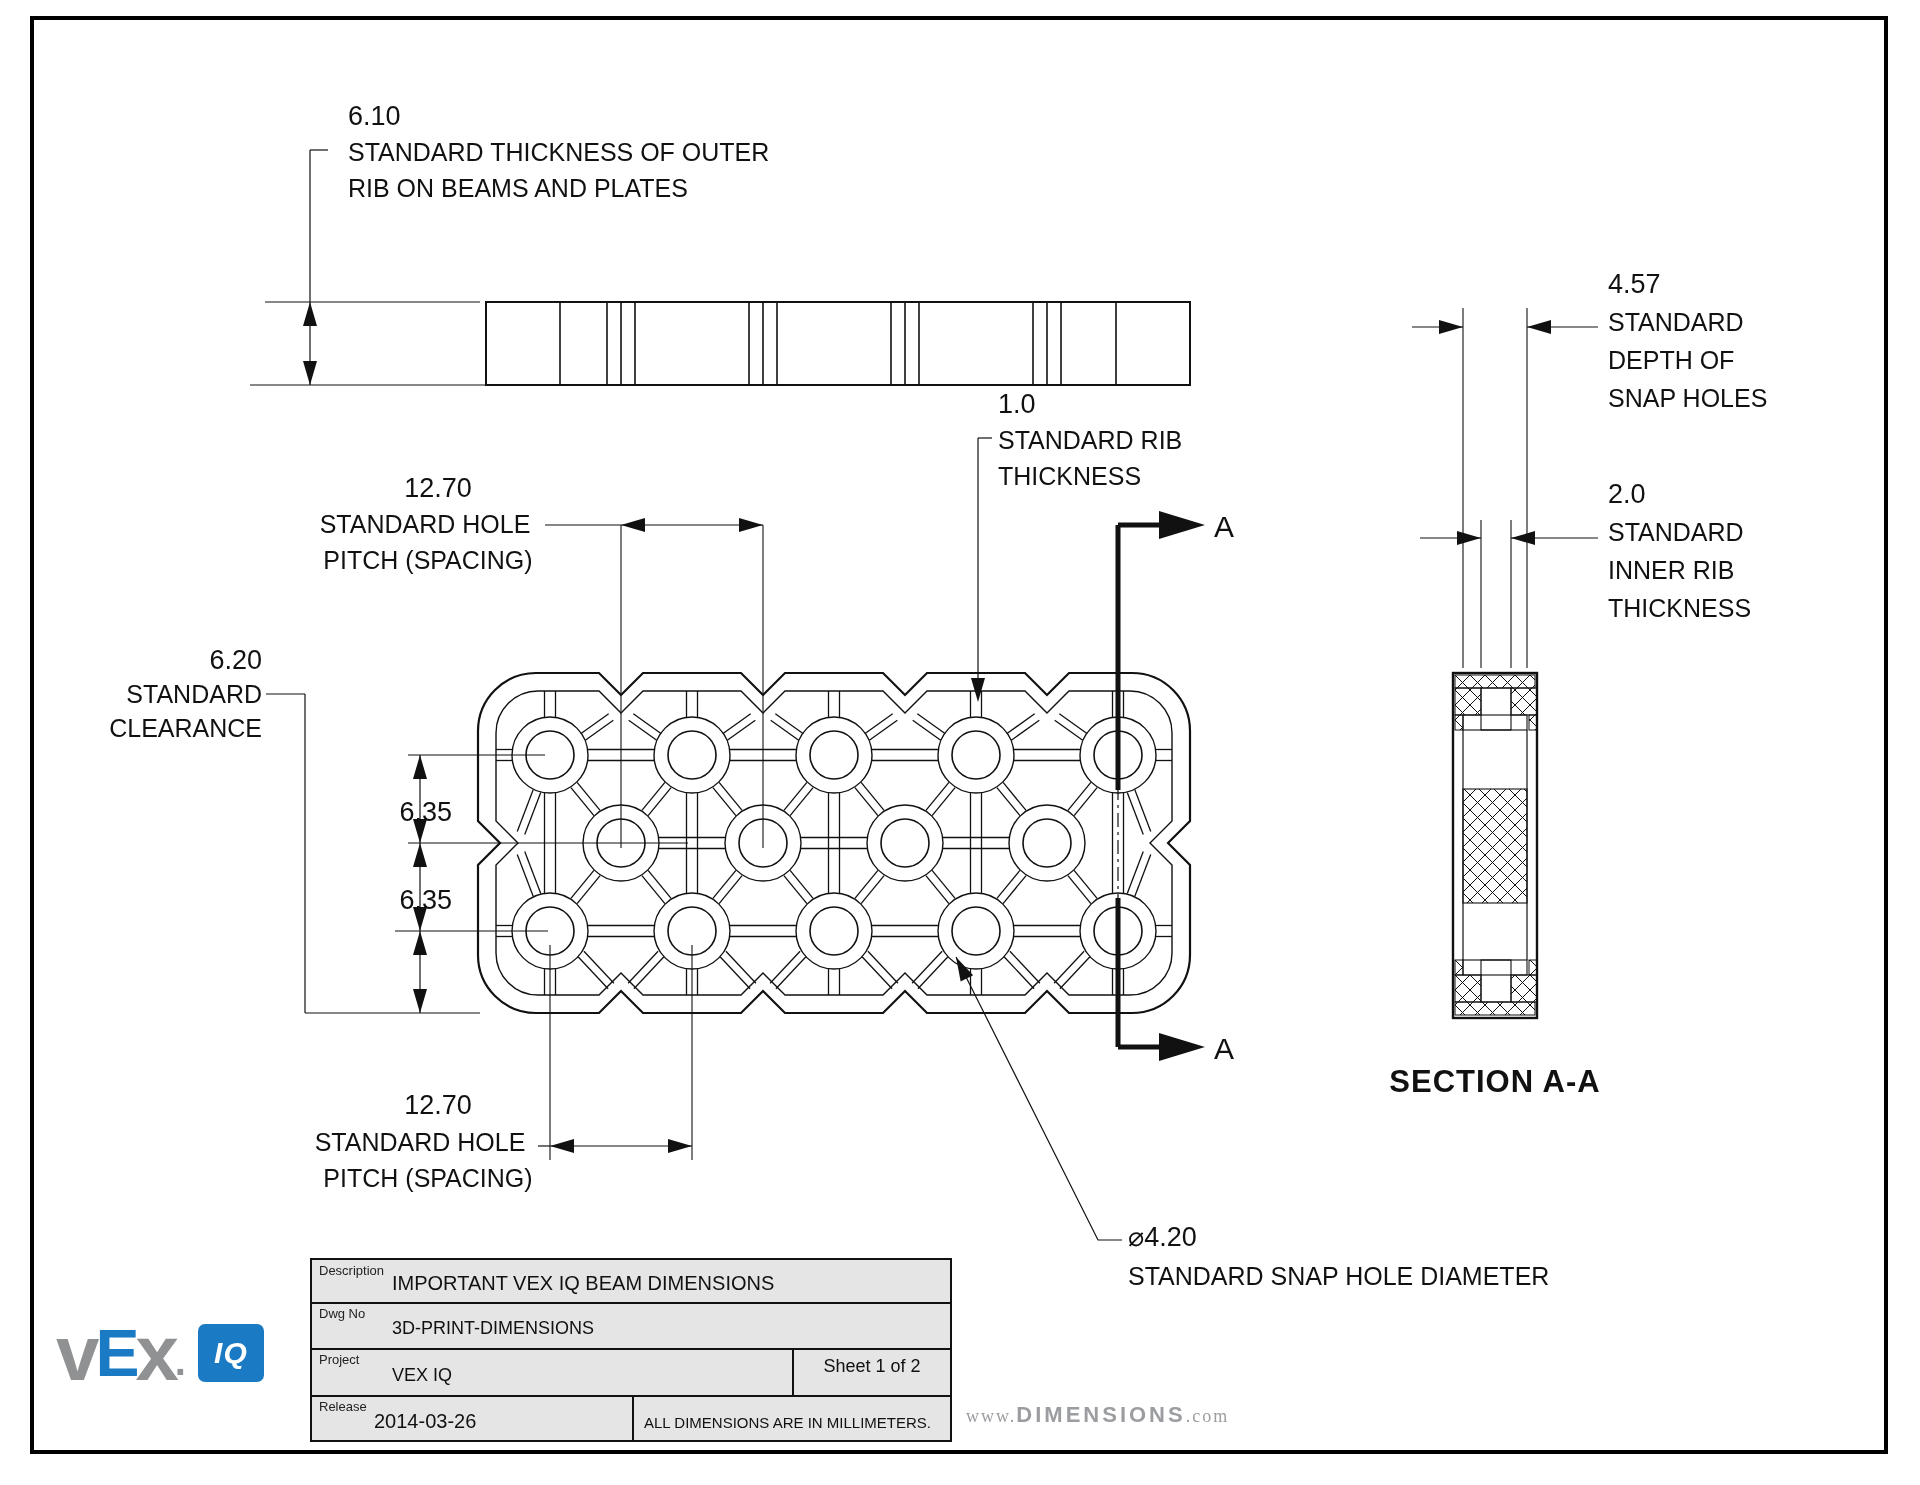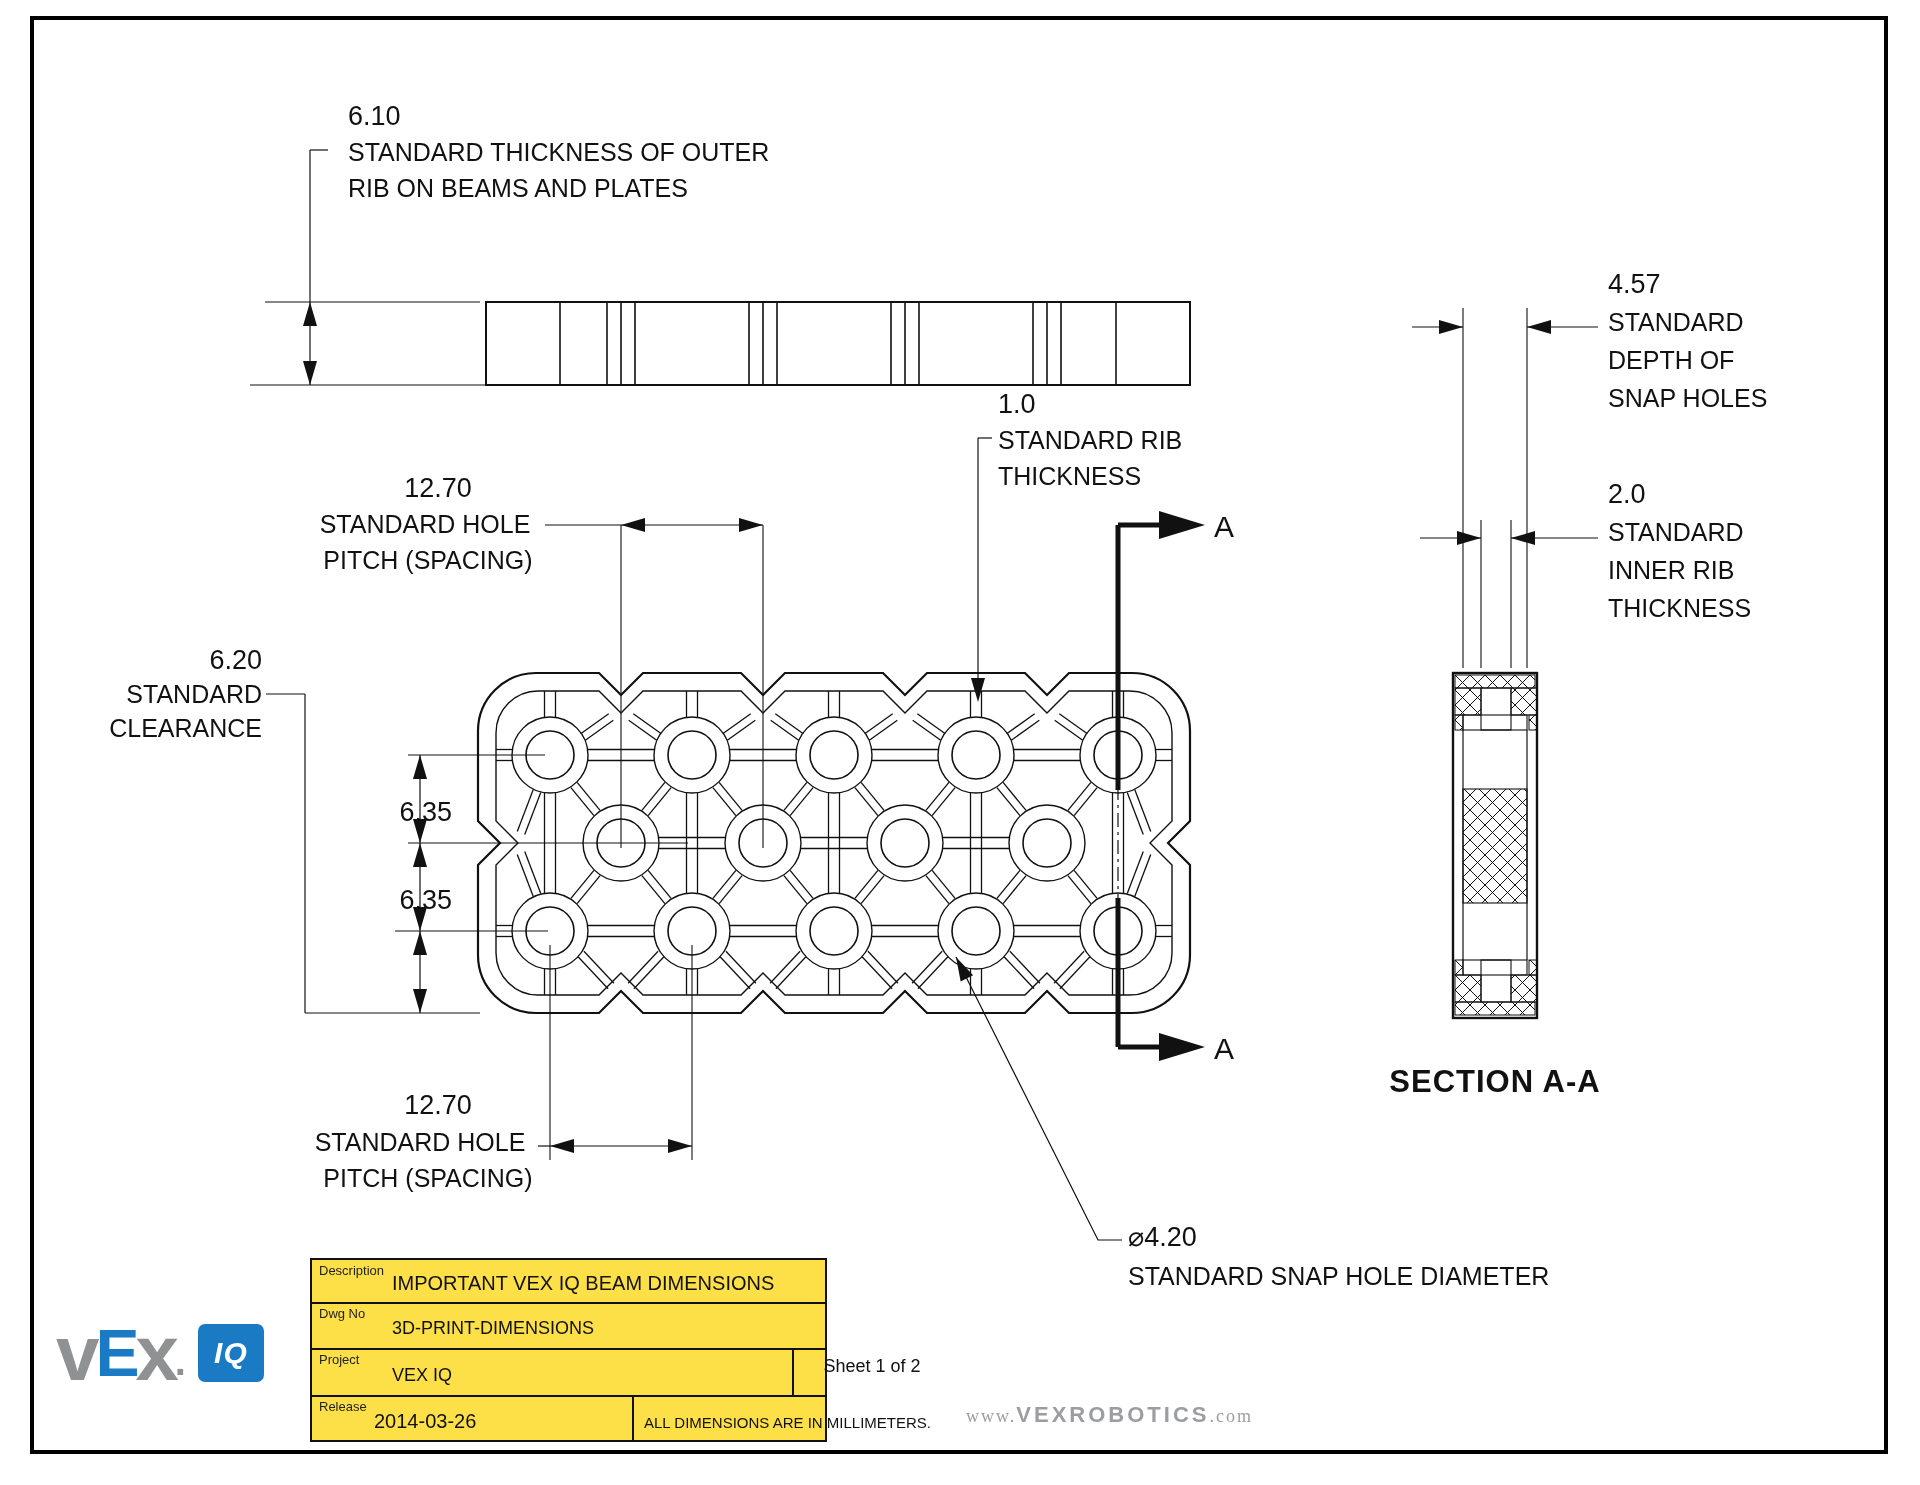--- a/index.html
+++ b/index.html
@@ -5,21 +5,21 @@
   html,body{margin:0;padding:0;background:#fff;}
   body{width:1920px;height:1485px;position:relative;font-family:"Liberation Sans",sans-serif;}
   #frame{position:absolute;left:30px;top:16px;width:1858px;height:1438px;border:4px solid #000;box-sizing:border-box;}
   #dwg{position:absolute;left:0;top:0;}
   svg text{fill:#111;font-family:"Liberation Sans",sans-serif;}
   .ann{font-size:25px;}
   .val{font-size:27px;}
   .big{font-size:31px;font-weight:bold;letter-spacing:1px;}
   .secA{font-size:30px;}
   
-  #titleblock{position:absolute;left:310px;top:1258px;width:517px;height:184px;border:2px solid #111;box-sizing:border-box;background:#fde047;}
+  #titleblock{position:absolute;left:310px;top:1258px;width:642px;height:184px;border:2px solid #111;box-sizing:border-box;background:#e5e5e5;}
   .hline{position:absolute;left:0;width:100%;height:0;border-top:2px solid #111;}
   .vline{position:absolute;width:0;border-left:2px solid #111;}
   .lbl{position:absolute;font-size:13px;color:#222;}
   .tval{position:absolute;font-size:18px;color:#111;white-space:nowrap;}
   
   #logo{position:absolute;left:56px;top:1318px;display:flex;align-items:flex-end;}
   #logo .ltr{font-weight:bold;font-size:78px;line-height:70px;color:#8f9193;letter-spacing:-4px;}
   #logo .e{color:#1b7ac4;font-size:66px;line-height:70px;}
   #logo .dot{color:#8f9193;font-weight:bold;font-size:40px;line-height:54px;letter-spacing:0;}
   #iqbox{width:66px;height:58px;background:#1b7ac4;border-radius:7px;margin-left:12px;margin-bottom:6px;display:flex;align-items:center;justify-content:center;}
@@ -367,14 +367,14 @@
   <span class="ltr">v</span>
   <span class="ltr e">E</span>
   <span class="ltr">x</span>
   <span class="ltr dot">.</span>
   <div id="iqbox">
       <span>IQ</span>
     </div>
 </div>
 
 <div id="url">
-  <span class="w1">www.</span><span class="w2">VEXROBOTICS</span><span class="w1">.com</span>
+  <span class="w1">www.</span><span class="w2">DIMENSIONS</span><span class="w1">.com</span>
 </div>
 
 </body></html>

